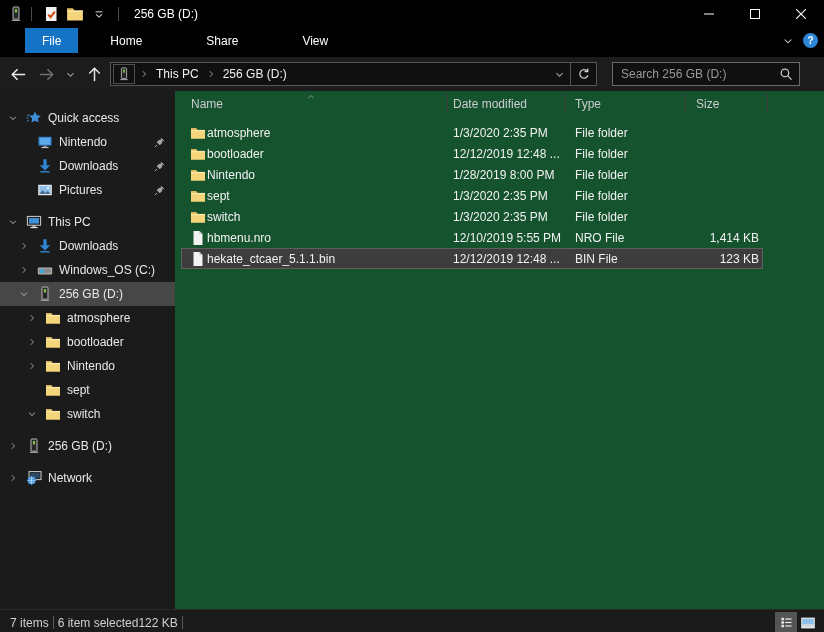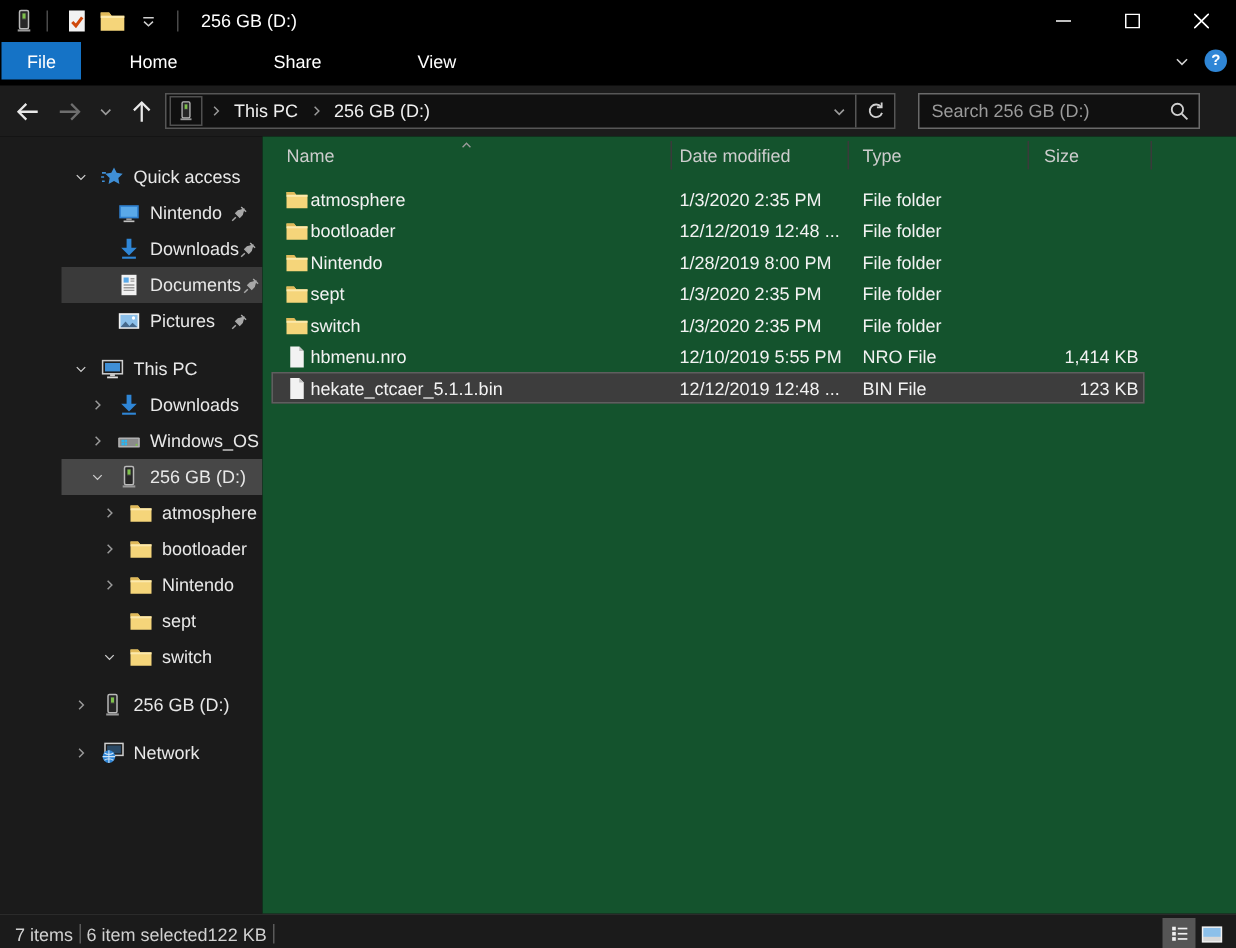--- a/index.html
+++ b/index.html
@@ -12,21 +12,21 @@
   .tb-appicon { width:16px; height:16px; margin-left:8px; flex:none; }
   .tb-sep { width:1px; height:14px; background:#4a4a4a; margin:0 7px; flex:none; }
   .qat-btn { width:18px; height:18px; margin:0 3px; display:flex; align-items:center; justify-content:center; flex:none; }
   .tb-title { margin-left:8px; color:#fff; white-space:nowrap; }
   .win-controls { margin-left:auto; display:flex; height:28px; }
   .win-btn { width:46px; height:28px; display:flex; align-items:center; justify-content:center; }
 
   
   .tabsrow { height:25px; display:flex; align-items:stretch; background:#000; position:relative; }
   .tab { padding:0 32px; display:flex; align-items:center; color:#fff; }
-  .tab.active { background:#1573c6; margin-left:1px; padding:0 17px; }
+  .tab.active { background:#1573c6; margin-left:25px; padding:0 17px; }
   .tabs-right { position:absolute; right:6px; top:0; height:25px; display:flex; align-items:center; gap:8px; }
   .rib-chev { width:14px; height:14px; display:flex; align-items:center; justify-content:center; }
   .help-btn { width:15px; height:15px; border-radius:50%; background:#2f86d6; color:#fff; font-weight:bold; font-size:10px; display:flex; align-items:center; justify-content:center; }
   .ribbon-gap { height:4px; background:#000; }
 
   
   .toolbar { height:34px; background:#1c1c1c; display:flex; align-items:center; position:relative; }
   .nav-btn { width:28px; height:28px; display:flex; align-items:center; justify-content:center; flex:none; }
   .nav-btn.first { margin-left:4px; }
   .addressbar { position:absolute; left:110px; top:5px; width:487px; height:24px; background:#101010; border:1px solid #565656; display:flex; align-items:center; }
@@ -36,21 +36,21 @@
   .addr-chev { margin-left:auto; width:22px; height:100%; display:flex; align-items:center; justify-content:center; }
   .addr-refresh { width:26px; height:100%; border-left:1px solid #565656; display:flex; align-items:center; justify-content:center; }
   .searchbox { position:absolute; left:612px; top:5px; width:188px; height:24px; }
   .searchbox input { width:100%; height:100%; background:#101010; border:1px solid #6a6a6a; color:#cfcfcf; font:12px "Liberation Sans",sans-serif; padding:0 26px 0 8px; outline:none; }
   .searchbox input::placeholder { color:#9a9a9a; }
   .search-ico { position:absolute; right:7px; top:5px; width:14px; height:14px; }
 
   
   .content { display:flex; height:518px; }
   .sidebar { width:175px; height:100%; background:#1b1b1b; padding-top:15px; flex:none; overflow:hidden; }
-  .trow { height:24px; display:flex; align-items:center; color:#e8e8e8; white-space:nowrap;margin-left:41px; }
+  .trow { height:24px; display:flex; align-items:center; color:#e8e8e8; white-space:nowrap; }
   .trow.gap { margin-top:8px; }
   .trow.sel { background:#474747; }
   .trow.hl { background:#3a3a3a; }
   .l0 { padding-left:8px; } .l1 { padding-left:19px; } .l2 { padding-left:27px; } .l3 { padding-left:37px; }
   .tch { width:10px; height:10px; margin-right:8px; flex:none; display:flex; align-items:center; justify-content:center; }
   .tic { width:16px; height:16px; margin-right:6px; flex:none; }
   .tpin { width:13px; height:13px; margin-left:auto; margin-right:9px; flex:none; }
 
   .main { flex:1; background:#14532d; position:relative; overflow:hidden; }
   .headers { position:relative; height:24px; color:#cccccc; }
@@ -255,38 +255,20 @@
         </div>
         <div class="trow l1">
     <span class="tch"></span>
     <span class="tic">
             <svg viewBox="0 0 16 16" width="100%" height="100%">
               <path d="M6.4 1.2h3.2v6h3.6L8 12.4 2.8 7.2h3.6z" fill="#2f86d6"></path>
               <path d="M3.4 13.8h9.2" stroke="#2f86d6" stroke-width="1.4"></path>
             </svg>
           </span>
     <span class="tlb">Downloads</span>
-  <span class="tpin">
-            <svg viewBox="0 0 16 16" width="100%" height="100%" fill="none" stroke="#a8a8a8" stroke-width="1.2">
-              <path d="M9.6 2.4l4 4"></path>
-              <path d="M11.6 4.4L7.2 5.6 5.2 7.6l3.2 3.2 2-2 1.2-4.4z" fill="#a8a8a8"></path>
-              <path d="M5.2 10.8l-3 3"></path>
-            </svg>
-          </span>
-        </div>
-        <div class="trow l1 hl">
-    <span class="tch"></span>
-    <span class="tic">
-            <svg viewBox="0 0 16 16" width="100%" height="100%">
-              <rect x="3" y="1.2" width="10" height="13.6" fill="#f2f2f2"></rect>
-              <rect x="4.4" y="3" width="3.4" height="3.4" fill="#5aa9e8"></rect>
-              <path d="M9 3.8h2.6M9 5.4h2.6M4.4 8h7.2M4.4 9.8h7.2M4.4 11.6h7.2" stroke="#9a9a9a" stroke-width="0.9"></path>
-            </svg>
-          </span>
-    <span class="tlb">Documents</span>
   <span class="tpin">
             <svg viewBox="0 0 16 16" width="100%" height="100%" fill="none" stroke="#a8a8a8" stroke-width="1.2">
               <path d="M9.6 2.4l4 4"></path>
               <path d="M11.6 4.4L7.2 5.6 5.2 7.6l3.2 3.2 2-2 1.2-4.4z" fill="#a8a8a8"></path>
               <path d="M5.2 10.8l-3 3"></path>
             </svg>
           </span>
         </div>
         <div class="trow l1">
     <span class="tch"></span>

